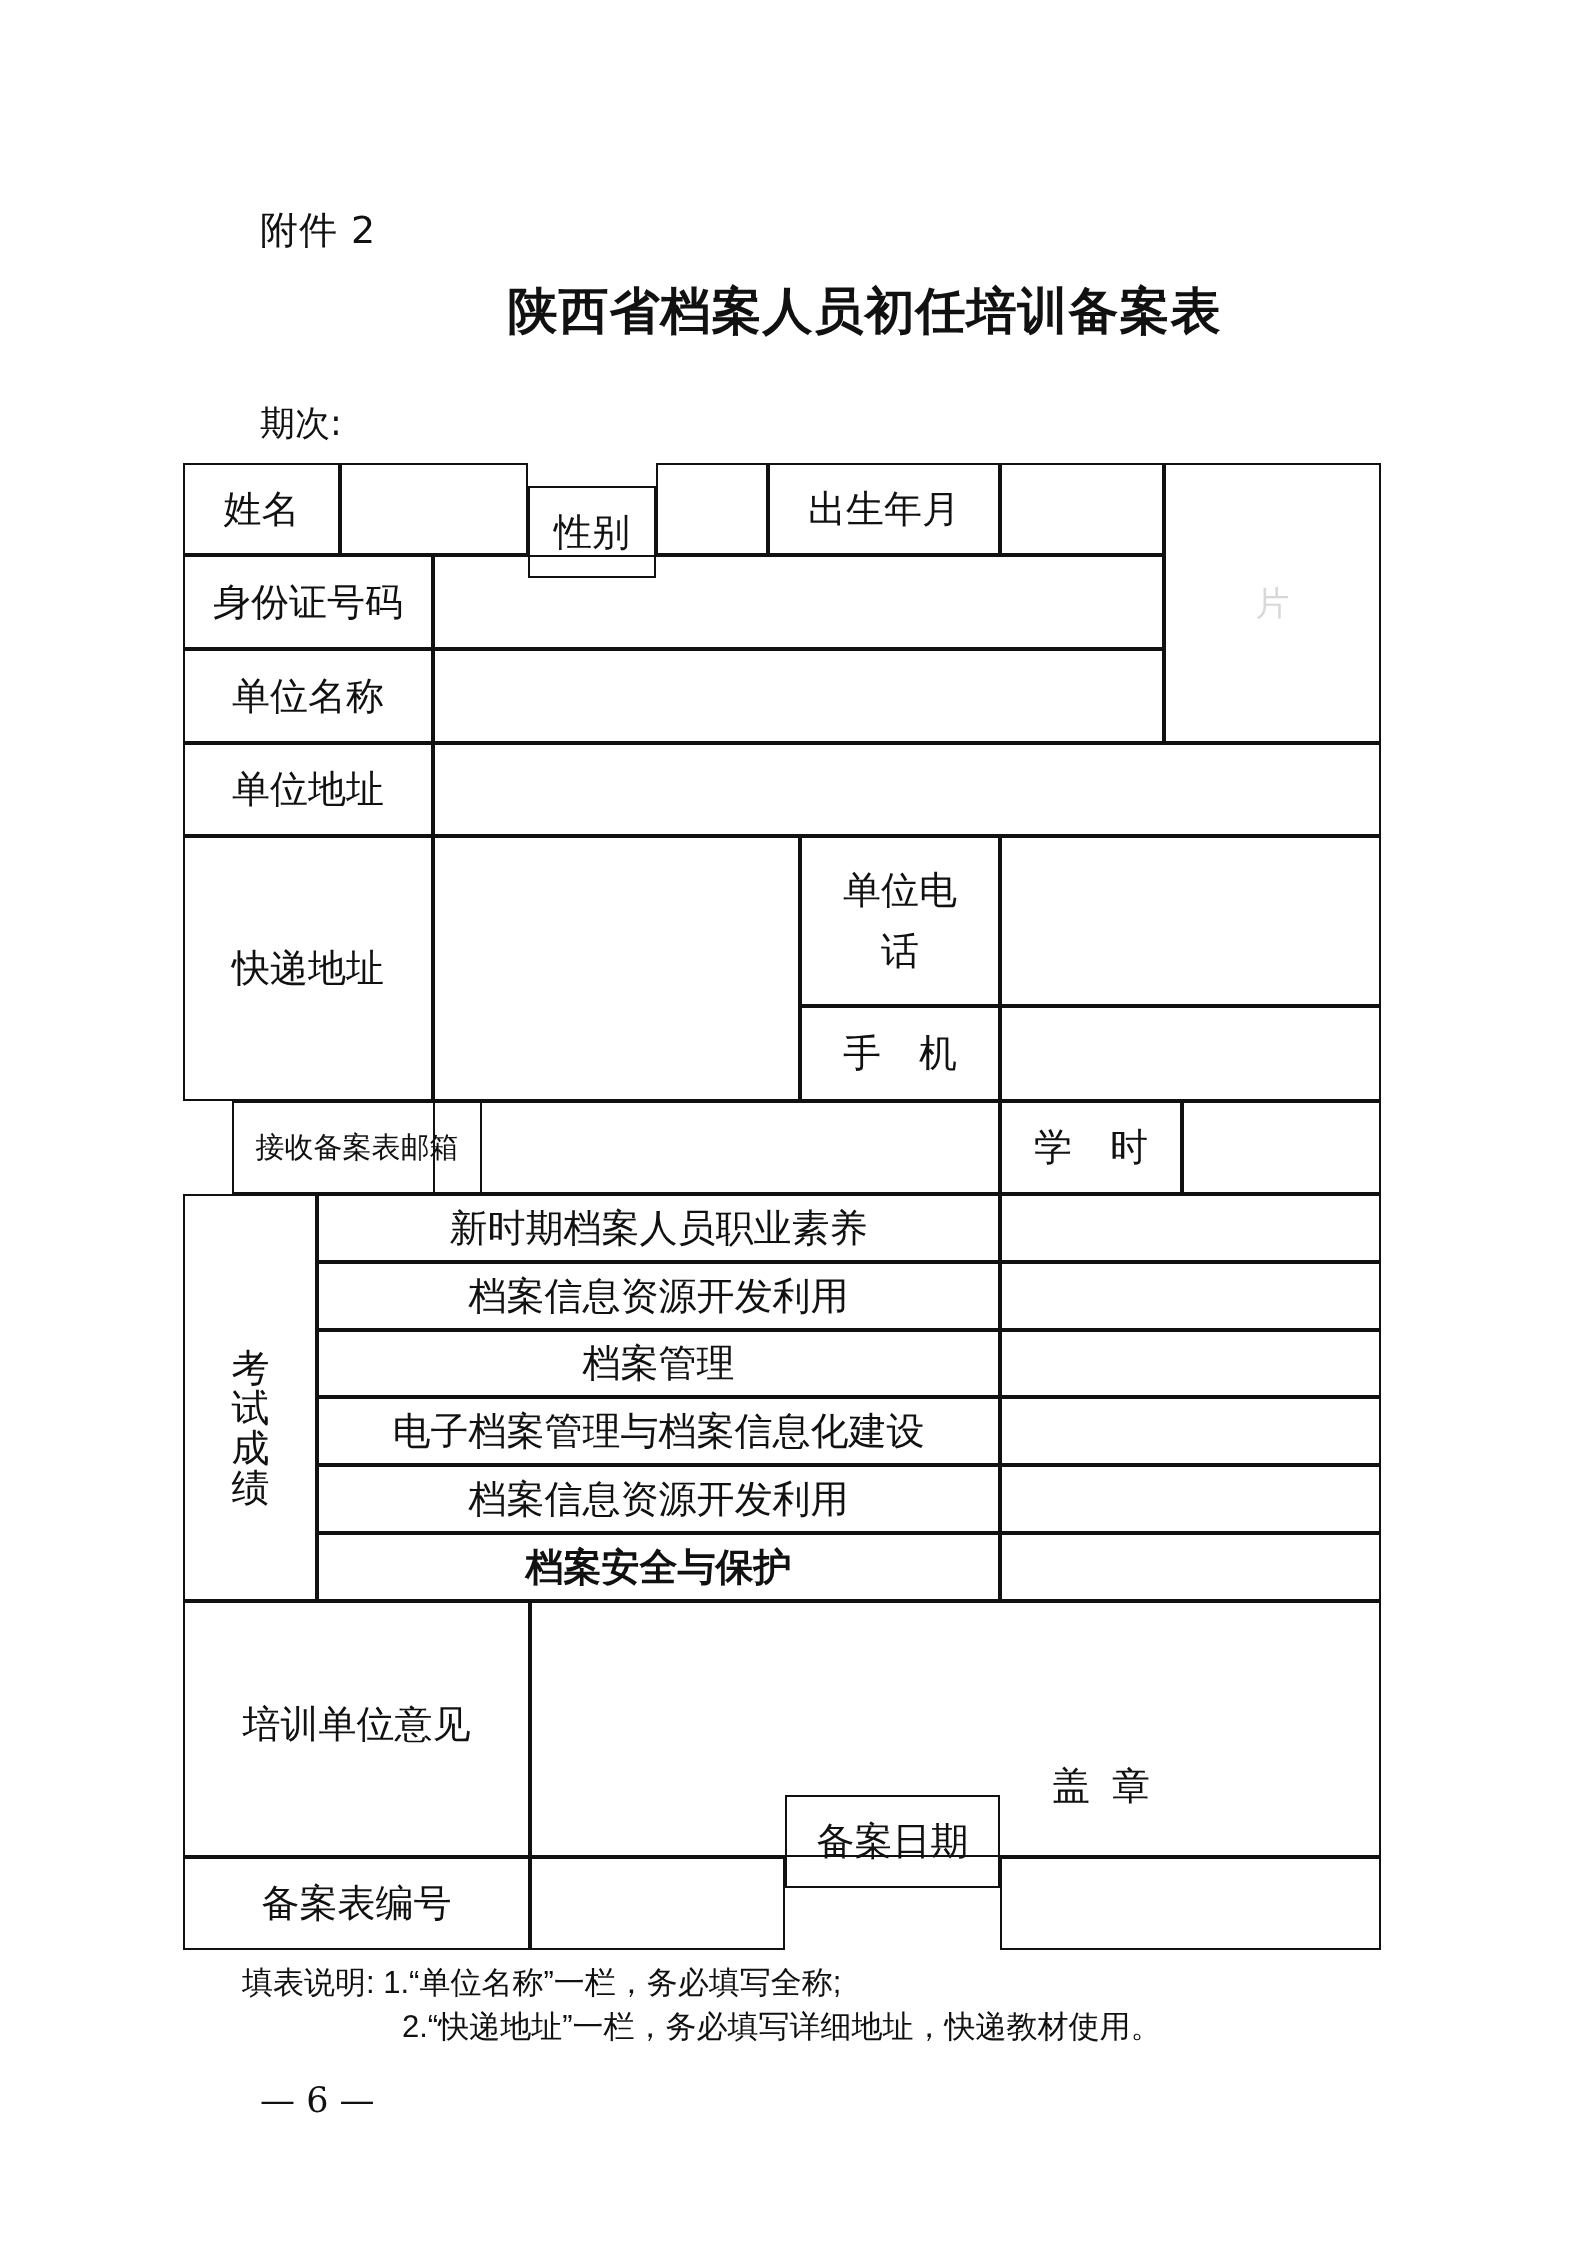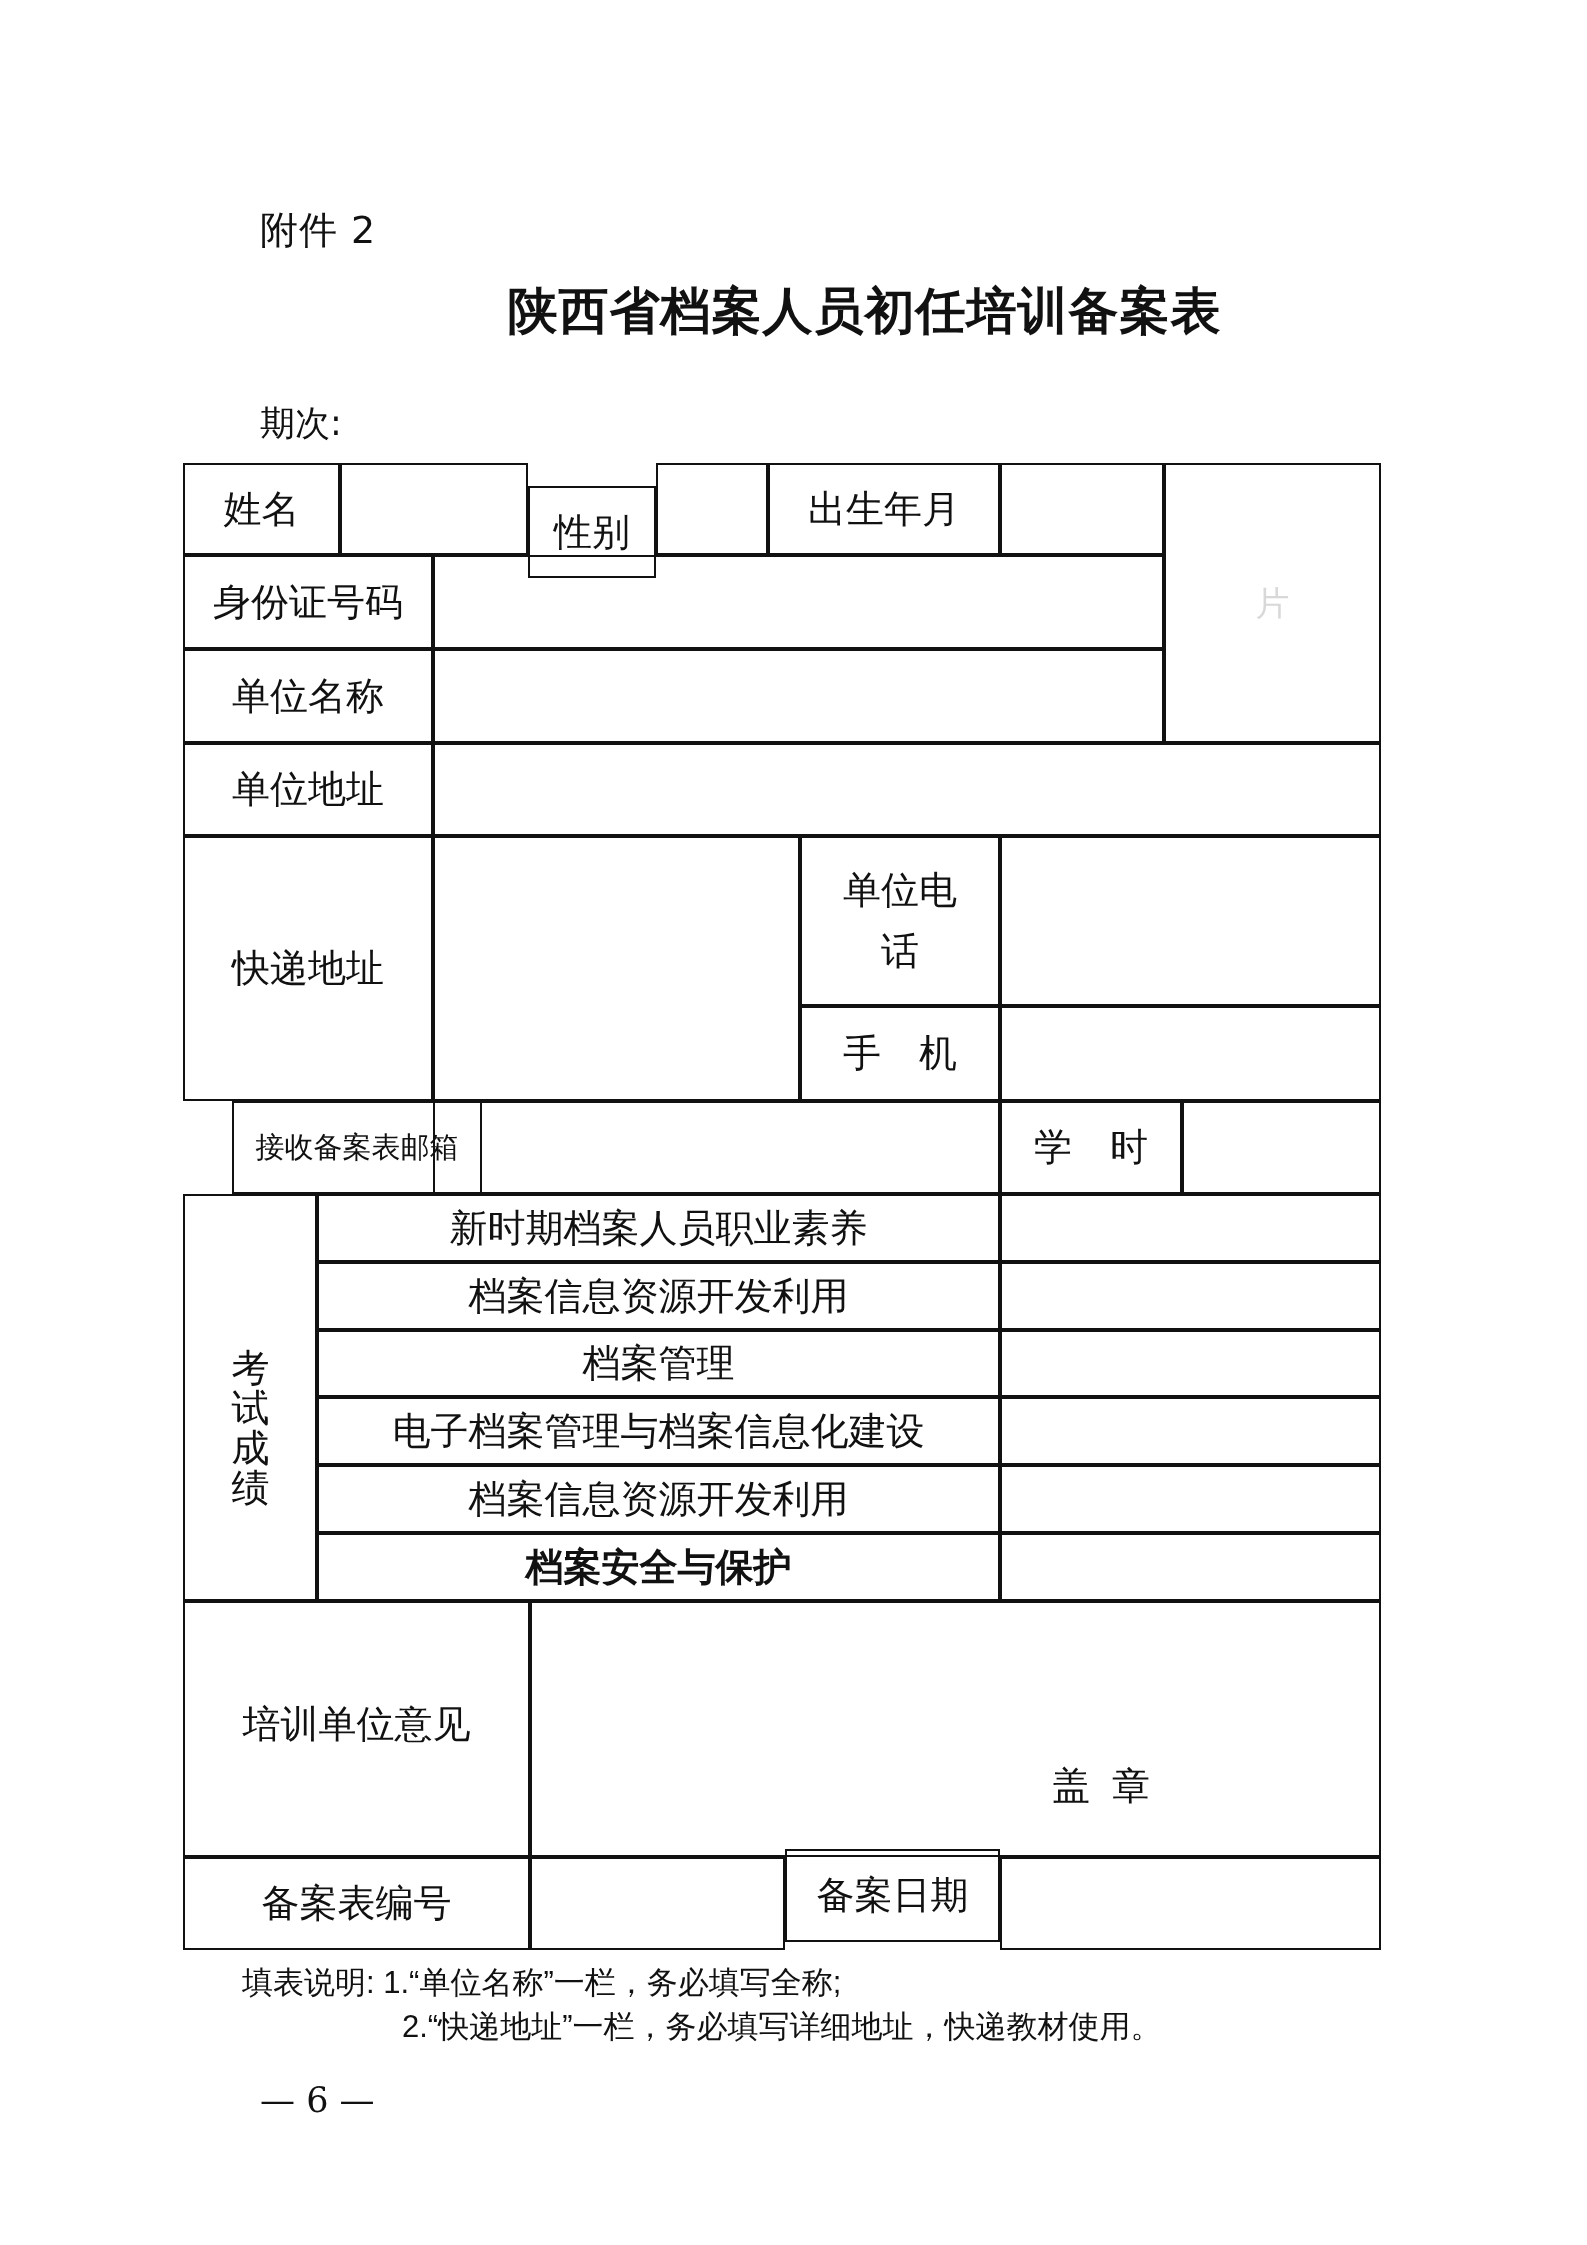--- a/index.html
+++ b/index.html
@@ -82,20 +82,20 @@
   <div class="cell" style="left:318px;top:1534px;width:683px;height:68px;font-weight:bold;">档案安全与保护</div>
   <div class="cell val" style="left:1001px;top:1534px;width:381px;height:68px;"></div>
 
   <div class="cell" style="left:184px;top:1602px;width:347px;height:256px;padding-bottom:10px;">培训单位意见</div>
   <div class="cell val" style="left:531px;top:1602px;width:851px;height:256px;">
     <span class="stamp" style="left:520px;top:153px;">盖章</span>
   </div>
 
   <div class="cell" style="left:184px;top:1858px;width:347px;height:93px;">备案表编号</div>
   <div class="cell val" style="left:531px;top:1858px;width:255px;height:93px;"></div>
-  <div class="cell" style="left:786px;top:1850px;width:215px;height:93px;">备案日期</div>
+  <div class="cell" style="left:786px;top:1796px;width:215px;height:93px;">备案日期</div>
   <div class="cell val" style="left:1001px;top:1858px;width:381px;height:93px;"></div>
 </div>
 
 <div class="note" style="left:242px;top:1962px;">填表说明: 1.“单位名称”一栏，务必填写全称;</div>
 <div class="note" style="left:402px;top:2006px;">2.“快递地址”一栏，务必填写详细地址，快递教材使用。</div>
 
 <div class="abs pagenum">— 6 —</div>
 
 </body></html>

